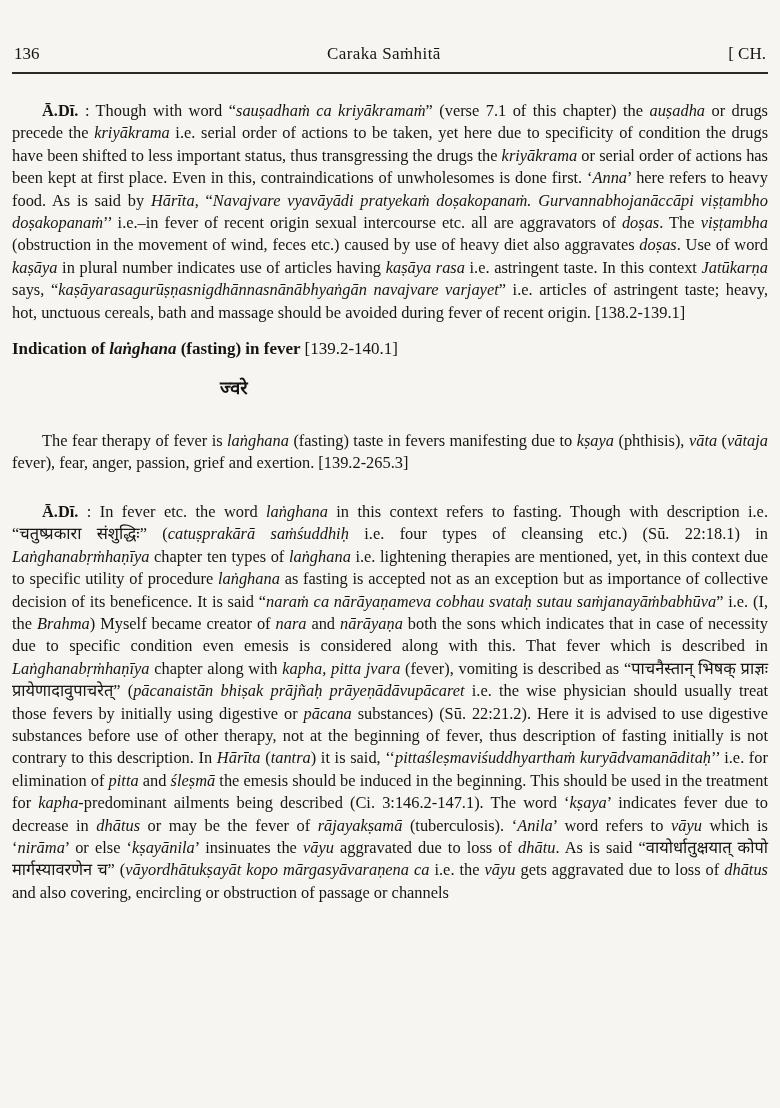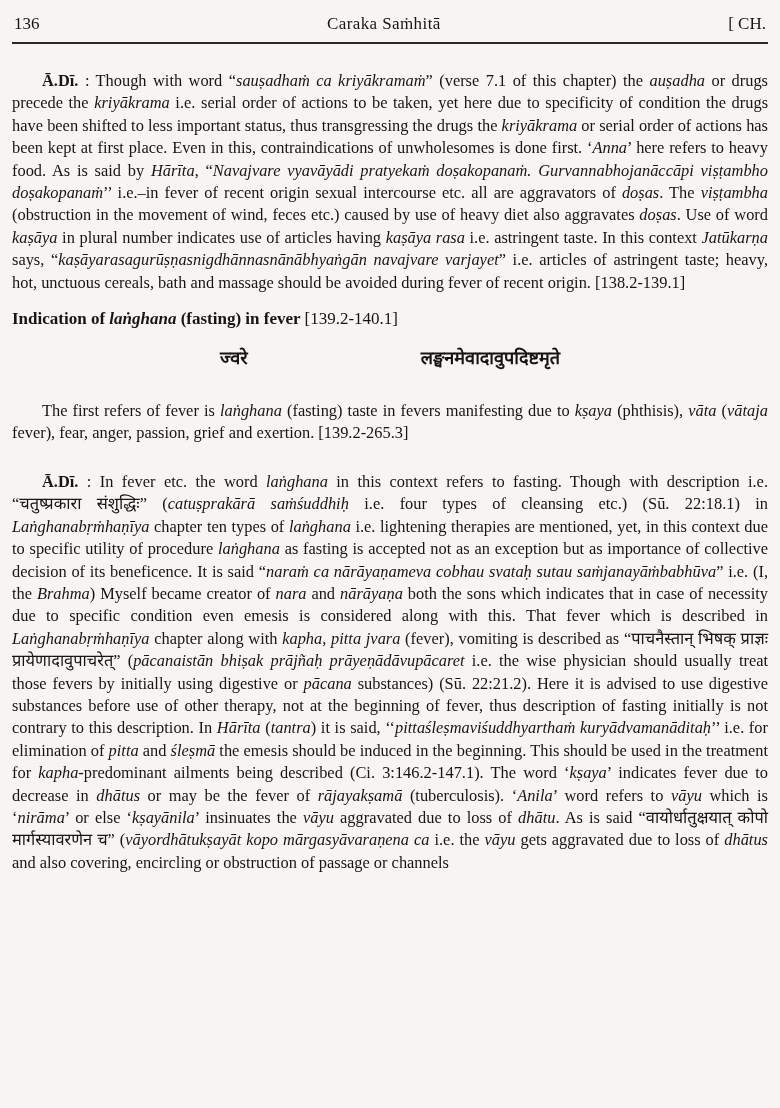--- a/index.html
+++ b/index.html
@@ -7,21 +7,21 @@
   body {
     width:780px; height:1108px;
     background:#f7f5f1;
     font-family:"Liberation Serif","DejaVu Serif",serif;
     color:#161514;
     overflow:hidden;
   }
   .page { padding:14px 12px 0 12px; }
   .header {
     display:flex; justify-content:space-between; align-items:flex-end;
-    font-size:17px; padding:0 2px;
+    font-size:17px; padding:0 2px;margin-top:30px;
   }
   .header .title { letter-spacing:.4px; }
   .rule { border-top:2px solid #2b2926; margin-top:8px; }
   .para {
     font-size:16.4px; line-height:22.4px;
     text-align:justify; text-indent:30px;
     margin-top:26px;
   }
   .heading {
     font-size:17px; line-height:24px;
@@ -50,21 +50,20 @@
 
   <div class="rule"></div>
 
   <p class="para"><span class="bd">Ā.Dī.</span><span> : Though with word “</span><span class="it">sauṣadhaṁ ca kriyākramaṁ</span><span>” (verse 7.1 of this chapter) the </span><span class="it">auṣadha</span><span> or drugs precede the </span><span class="it">kriyākrama</span><span> i.e. serial order of actions to be taken, yet here due to specificity of condition the drugs have been shifted to less important status, thus transgressing the drugs the </span><span class="it">kriyākrama</span><span> or serial order of actions has been kept at first place. Even in this, contraindications of unwholesomes is done first. ‘</span><span class="it">Anna</span><span>’ here refers to heavy food. As is said by </span><span class="it">Hārīta</span><span>, “</span><span class="it">Navajvare vyavāyādi pratyekaṁ doṣakopanaṁ. Gurvannabhojanāccāpi viṣṭambho doṣakopanaṁ</span><span>’’ i.e.–in fever of recent origin sexual intercourse etc. all are aggravators of </span><span class="it">doṣas</span><span>. The </span><span class="it">viṣṭambha</span><span> (obstruction in the movement of wind, feces etc.) caused by use of heavy diet also aggravates </span><span class="it">doṣas</span><span>. Use of word </span><span class="it">kaṣāya</span><span> in plural number indicates use of articles having </span><span class="it">kaṣāya rasa</span><span> i.e. astringent taste. In this context </span><span class="it">Jatūkarṇa</span><span> says, “</span><span class="it">kaṣāyarasagurūṣṇasnigdhānnasnānābhyaṅgān navajvare varjayet</span><span>” i.e. articles of astringent taste; heavy, hot, unctuous cereals, bath and massage should be avoided during fever of recent origin. [138.2-139.1]</span></p>
 
   <h2 class="heading"><span class="bd">Indication of </span><span class="it bd">laṅghana</span><span class="bd"> (fasting) in fever </span><span>[139.2-140.1]</span></h2>
 
   <div class="verse">
     <div class="verse-line">
       <span class="verse-word">ज्वरे</span>
-      <span class="verse-word">लङ्घनमेवादावुपदिष्टमृते</span>
     </div>
   </div>
 
-  <p class="para"><span>The first refers of fever is </span><span class="it">laṅghana</span><span> (fasting) taste in fevers manifesting due to </span><span class="it">kṣaya</span><span> (phthisis), </span><span class="it">vāta</span><span> (</span><span class="it">vātaja</span><span> fever), fear, anger, passion, grief and exertion. [139.2-265.3]</span></p>
+  <p class="para"><span>The fear therapy of fever is </span><span class="it">laṅghana</span><span> (fasting) taste in fevers manifesting due to </span><span class="it">kṣaya</span><span> (phthisis), </span><span class="it">vāta</span><span> (</span><span class="it">vātaja</span><span> fever), fear, anger, passion, grief and exertion. [139.2-265.3]</span></p>
 
   <p class="para"><span class="bd">Ā.Dī.</span><span> : In fever etc. the word </span><span class="it">laṅghana</span><span> in this context refers to fasting. Though with description i.e. “चतुष्प्रकारा संशुद्धिः” (</span><span class="it">catuṣprakārā saṁśuddhiḥ</span><span> i.e. four types of cleansing etc.) (Sū. 22:18.1) in </span><span class="it">Laṅghanabṛṁhaṇīya</span><span> chapter ten types of </span><span class="it">laṅghana</span><span> i.e. lightening therapies are mentioned, yet, in this context due to specific utility of procedure </span><span class="it">laṅghana</span><span> as fasting is accepted not as an exception but as importance of collective decision of its beneficence. It is said “</span><span class="it">naraṁ ca nārāyaṇameva cobhau svataḥ sutau saṁjanayāṁbabhūva</span><span>” i.e. (I, the </span><span class="it">Brahma</span><span>) Myself became creator of </span><span class="it">nara</span><span> and </span><span class="it">nārāyaṇa</span><span> both the sons which indicates that in case of necessity due to specific condition even emesis is considered along with this. That fever which is described in </span><span class="it">Laṅghanabṛṁhaṇīya</span><span> chapter along with </span><span class="it">kapha, pitta jvara</span><span> (fever), vomiting is described as “पाचनैस्तान् भिषक् प्राज्ञः प्रायेणादावुपाचरेत्” (</span><span class="it">pācanaistān bhiṣak prājñaḥ prāyeṇādāvupācaret</span><span> i.e. the wise physician should usually treat those fevers by initially using digestive or </span><span class="it">pācana</span><span> substances) (Sū. 22:21.2). Here it is advised to use digestive substances before use of other therapy, not at the beginning of fever, thus description of fasting initially is not contrary to this description. In </span><span class="it">Hārīta</span><span> (</span><span class="it">tantra</span><span>) it is said, ‘‘</span><span class="it">pittaśleṣmaviśuddhyarthaṁ kuryādvamanāditaḥ</span><span>’’ i.e. for elimination of </span><span class="it">pitta</span><span> and </span><span class="it">śleṣmā</span><span> the emesis should be induced in the beginning. This should be used in the treatment for </span><span class="it">kapha</span><span>-predominant ailments being described (Ci. 3:146.2-147.1). The word ‘</span><span class="it">kṣaya</span><span>’ indicates fever due to decrease in </span><span class="it">dhātus</span><span> or may be the fever of </span><span class="it">rājayakṣamā</span><span> (tuberculosis). ‘</span><span class="it">Anila</span><span>’ word refers to </span><span class="it">vāyu</span><span> which is ‘</span><span class="it">nirāma</span><span>’ or else ‘</span><span class="it">kṣayānila</span><span>’ insinuates the </span><span class="it">vāyu</span><span> aggravated due to loss of </span><span class="it">dhātu</span><span>. As is said “वायोर्धातुक्षयात् कोपो मार्गस्यावरणेन च” (</span><span class="it">vāyordhātukṣayāt kopo mārgasyāvaraṇena ca</span><span> i.e. the </span><span class="it">vāyu</span><span> gets aggravated due to loss of </span><span class="it">dhātus</span><span> and also covering, encircling or obstruction of passage or channels</span></p>
 
 </div>
 
 </body></html>

